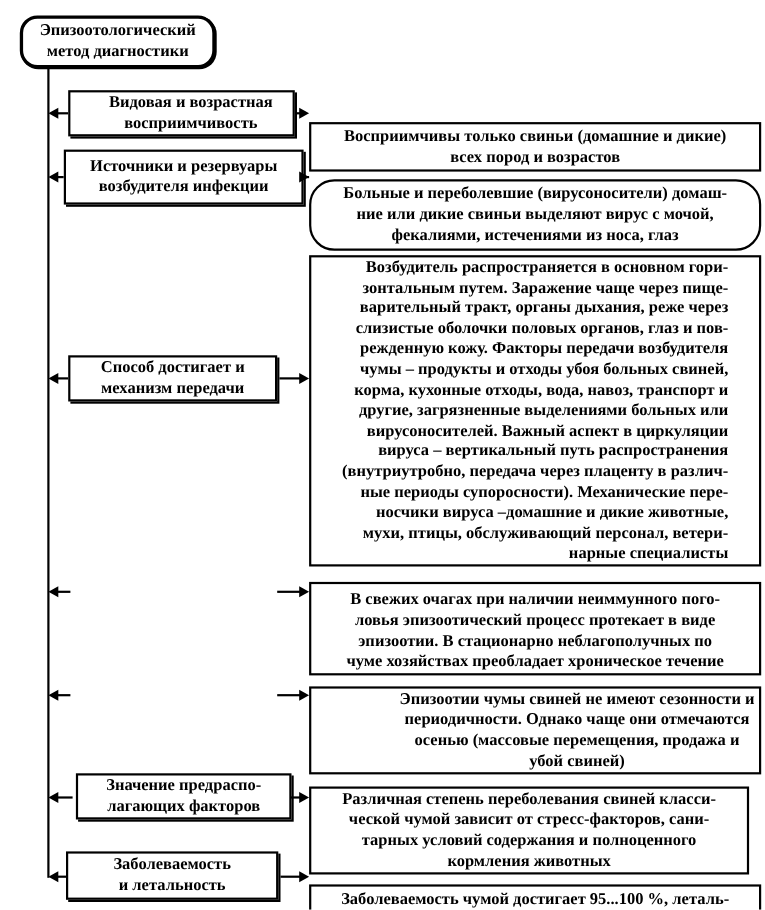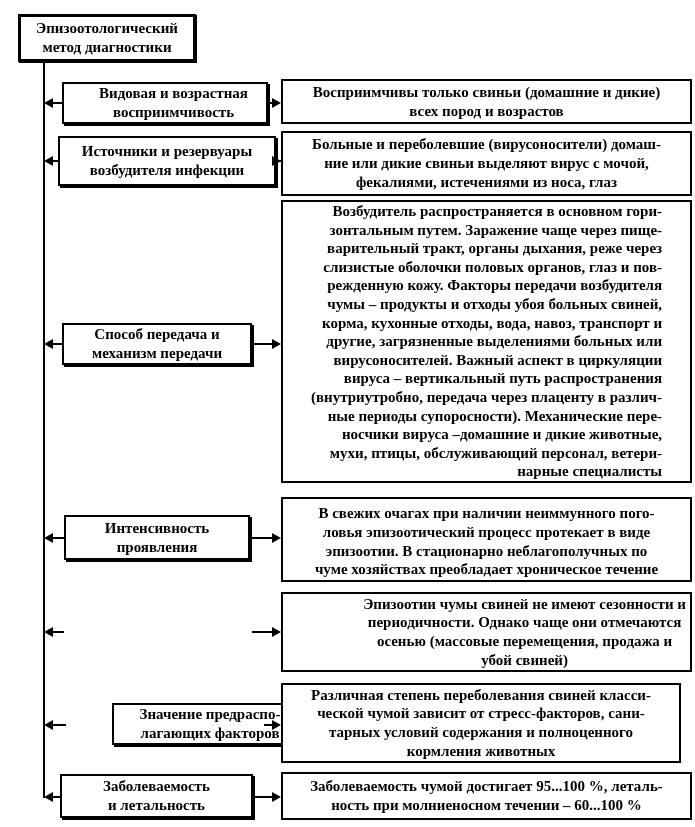--- a/index.html
+++ b/index.html
@@ -9,37 +9,37 @@
     font-weight:bold;color:#000;overflow:hidden;
   }
   .box{
     position:absolute;border:2px solid #000;background:#fff;
     display:flex;align-items:center;justify-content:center;
     text-align:center;white-space:pre-line;box-sizing:border-box;
     padding:1px 4px;
   }
   .title-box{border-width:3px;box-shadow:1px 1px 0 #000;font-size:15px;line-height:1.3;}
   .mid{box-shadow:2px 2px 0 #000;font-size:15px;line-height:1.25;}
-  .rightbox{font-size:15px;line-height:1.25;}
+  .rightbox{font-size:15px;line-height:1.25;margin-top:32px;}
   .big{line-height:18.6px;text-align:right;}
   .trunk{position:absolute;width:2px;background:#000;}
   .hline{position:absolute;height:2px;background:#000;}
   .arrL{position:absolute;width:0;height:0;
     border-top:5px solid transparent;border-bottom:5px solid transparent;
     border-right:9px solid #000;}
   .arrR{position:absolute;width:0;height:0;
     border-top:5px solid transparent;border-bottom:5px solid transparent;
     border-left:9px solid #000;}
 </style>
 </head>
 <body>
 
 <div class="canvas">
 
-  <div class="box title-box" style="left:18px;top:14px;width:178px;height:48px;">
+  <div class="box title-box" style="left:18px;top:14px;width:178px;height:48px;border-radius:16px;">
     <span>Эпизоотологический
 метод диагностики</span>
   </div>
 
   <div class="trunk" style="left:43px;top:62px;height:736px;"></div>
 
   <div class="arrL" style="left:44px;top:98px;"></div>
   <div class="hline" style="left:50px;top:102px;width:12px;"></div>
   <div class="box mid" style="left:62px;top:82px;width:206px;height:42px;padding-left:21px;">
     <span>Видовая и возрастная
@@ -53,30 +53,30 @@
   </div>
 
   <div class="arrL" style="left:44px;top:156px;"></div>
   <div class="hline" style="left:50px;top:160px;width:8px;"></div>
   <div class="box mid" style="left:58px;top:136px;width:218px;height:50px;">
     <span>Источники и резервуары
 возбудителя инфекции</span>
   </div>
   <div class="hline" style="left:278px;top:160px;width:3px;"></div>
   <div class="arrR" style="left:272px;top:156px;"></div>
-  <div class="box rightbox" style="left:281px;top:131px;width:411px;height:65px;">
+  <div class="box rightbox" style="left:281px;top:131px;width:411px;height:65px;border-radius:23px;">
     <span>Больные и переболевшие (вирусоносители) домаш-
 ние или дикие свиньи выделяют вирус с мочой,
 фекалиями, истечениями из носа, глаз</span>
   </div>
 
   <div class="arrL" style="left:44px;top:339px;"></div>
   <div class="hline" style="left:50px;top:343px;width:12px;"></div>
   <div class="box mid" style="left:62px;top:323px;width:190px;height:42px;">
-    <span>Способ передача и
+    <span>Способ достигает и
 механизм передачи</span>
   </div>
   <div class="hline" style="left:254px;top:343px;width:20px;"></div>
   <div class="arrR" style="left:272px;top:339px;"></div>
   <div class="box rightbox big" style="left:281px;top:200px;width:411px;height:283px;">
     <span>Возбудитель распространяется в основном гори-
 зонтальным путем. Заражение чаще через пище-
 варительный тракт, органы дыхания, реже через
 слизистые оболочки половых органов, глаз и пов-
 режденную кожу. Факторы передачи возбудителя
@@ -87,24 +87,20 @@
 вируса – вертикальный путь распространения
 (внутриутробно, передача через плаценту в различ-
 ные периоды супоросности). Механические пере-
 носчики вируса –домашние и дикие животные,
 мухи, птицы, обслуживающий персонал, ветери-
 нарные специалисты</span>
   </div>
 
   <div class="arrL" style="left:44px;top:533px;"></div>
   <div class="hline" style="left:50px;top:537px;width:14px;"></div>
-  <div class="box mid" style="left:64px;top:515px;width:186px;height:45px;">
-    <span>Интенсивность
-проявления</span>
-  </div>
   <div class="hline" style="left:252px;top:537px;width:22px;"></div>
   <div class="arrR" style="left:272px;top:533px;"></div>
   <div class="box rightbox" style="left:281px;top:497px;width:411px;height:85px;align-items:flex-end;">
     <span>В свежих очагах при наличии неиммунного пого-
 ловья эпизоотический процесс протекает в виде
 эпизоотии. В стационарно неблагополучных по
 чуме хозяйствах преобладает хроническое течение</span>
   </div>
 
   <div class="arrL" style="left:44px;top:627px;"></div>
@@ -113,21 +109,21 @@
   <div class="arrR" style="left:272px;top:627px;"></div>
   <div class="box rightbox" style="left:281px;top:592px;width:411px;height:80px;justify-content:flex-end;">
     <span>Эпизоотии чумы свиней не имеют сезонности и
 периодичности. Однако чаще они отмечаются
 осенью (массовые перемещения, продажа и
 убой свиней)</span>
   </div>
 
   <div class="arrL" style="left:44px;top:720px;"></div>
   <div class="hline" style="left:50px;top:724px;width:16px;"></div>
-  <div class="box mid" style="left:69px;top:703px;width:196px;height:42px;margin-left:43px;">
+  <div class="box mid" style="left:69px;top:703px;width:196px;height:42px;">
     <span>Значение предраспо-
 лагающих факторов</span>
   </div>
   <div class="hline" style="left:264px;top:724px;width:10px;"></div>
   <div class="arrR" style="left:272px;top:720px;"></div>
   <div class="box rightbox" style="left:281px;top:683px;width:400px;height:80px;">
     <span>Различная степень переболевания свиней класси-
 ческой чумой зависит от стресс-факторов, сани-
 тарных условий содержания и полноценного
 кормления животных</span>

